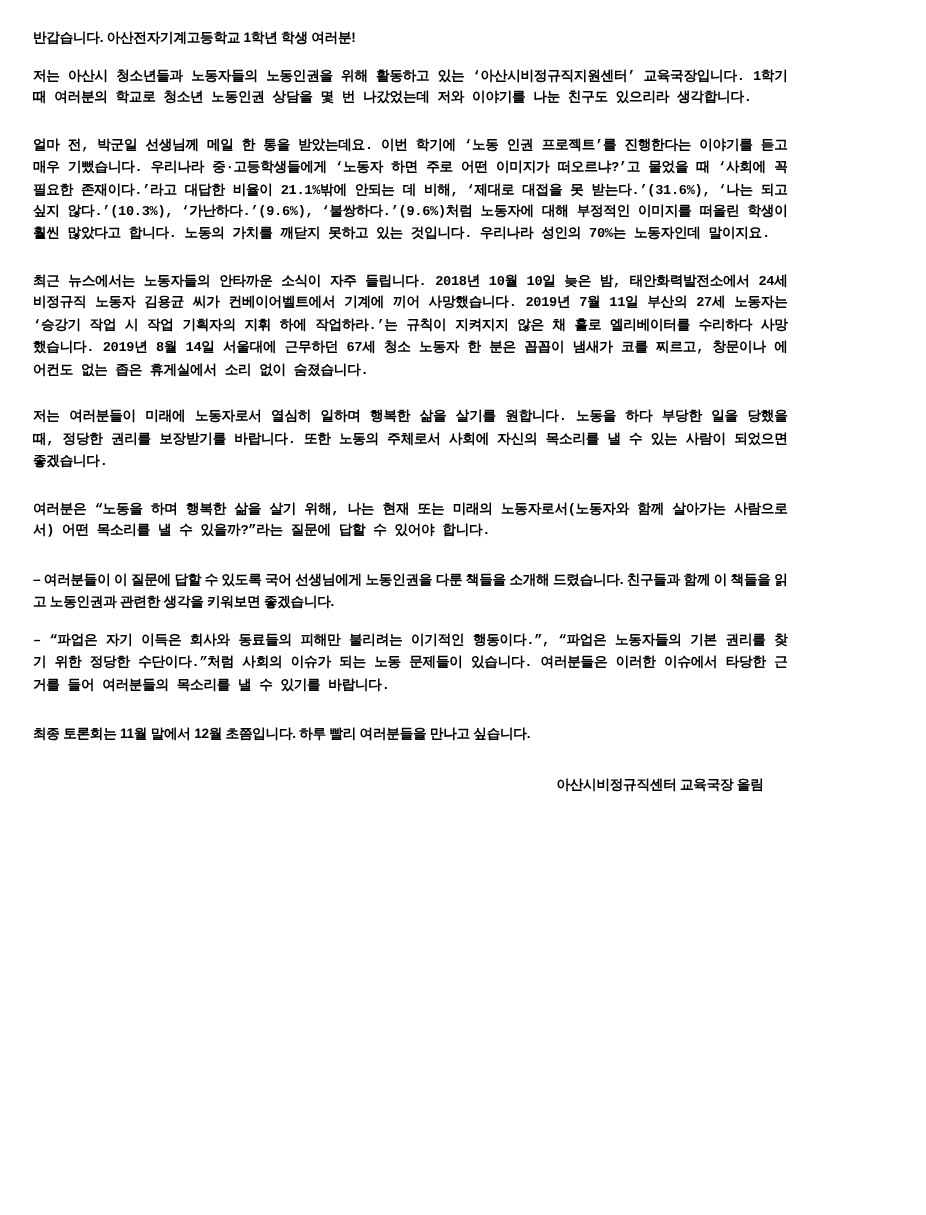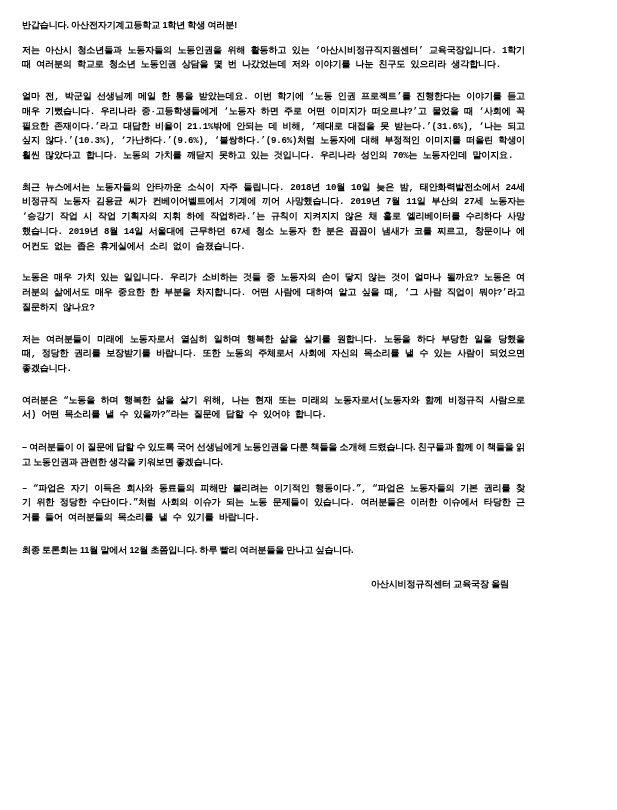--- a/index.html
+++ b/index.html
@@ -60,23 +60,22 @@
 </head>
 <body>
 
 <div class="page">
   <div class="rule"></div>
 
   <p class="tight">반갑습니다. 아산전자기계고등학교 1학년 학생 여러분!</p>
   <p class="gap-lg">저는 아산시 청소년들과 노동자들의 노동인권을 위해 활동하고 있는 ‘아산시비정규직지원센터’ 교육국장입니다. 1학기 때 여러분의 학교로 청소년 노동인권 상담을 몇 번 나갔었는데 저와 이야기를 나눈 친구도 있으리라 생각합니다.</p>
   <p class="gap-lg">얼마 전, 박군일 선생님께 메일 한 통을 받았는데요. 이번 학기에 ‘노동 인권 프로젝트’를 진행한다는 이야기를 듣고 매우 기뻤습니다. 우리나라 중·고등학생들에게 ‘노동자 하면 주로 어떤 이미지가 떠오르냐?’고 물었을 때 ‘사회에 꼭 필요한 존재이다.’라고 대답한 비율이 21.1%밖에 안되는 데 비해, ‘제대로 대접을 못 받는다.’(31.6%), ‘나는 되고 싶지 않다.’(10.3%), ‘가난하다.’(9.6%), ‘불쌍하다.’(9.6%)처럼 노동자에 대해 부정적인 이미지를 떠올린 학생이 훨씬 많았다고 합니다. 노동의 가치를 깨닫지 못하고 있는 것입니다. 우리나라 성인의 70%는 노동자인데 말이지요.</p>
   <p class="gap-lg">최근 뉴스에서는 노동자들의 안타까운 소식이 자주 들립니다. 2018년 10월 10일 늦은 밤, 태안화력발전소에서 24세 비정규직 노동자 김용균 씨가 컨베이어벨트에서 기계에 끼어 사망했습니다. 2019년 7월 11일 부산의 27세 노동자는 ‘승강기 작업 시 작업 기획자의 지휘 하에 작업하라.’는 규칙이 지켜지지 않은 채 홀로 엘리베이터를 수리하다 사망했습니다. 2019년 8월 14일 서울대에 근무하던 67세 청소 노동자 한 분은 꼽꼽이 냄새가 코를 찌르고, 창문이나 에어컨도 없는 좁은 휴게실에서 소리 없이 숨졌습니다.</p>
-  <p class="gap-lg">노동은 매우 가치 있는 일입니다. 우리가 소비하는 것들 중 노동자의 손이 닿지 않는 것이 얼마나 될까요? 노동은 여러분의 삶에서도 매우 중요한 한 부분을 차지합니다. 어떤 사람에 대하여 알고 싶을 때, ‘그 사람 직업이 뭐야?’라고 질문하지 않나요?</p>
   <p class="gap-lg">저는 여러분들이 미래에 노동자로서 열심히 일하며 행복한 삶을 살기를 원합니다. 노동을 하다 부당한 일을 당했을 때, 정당한 권리를 보장받기를 바랍니다. 또한 노동의 주체로서 사회에 자신의 목소리를 낼 수 있는 사람이 되었으면 좋겠습니다.</p>
-  <p class="gap-lg">여러분은 “노동을 하며 행복한 삶을 살기 위해, 나는 현재 또는 미래의 노동자로서(노동자와 함께 비정규직 사람으로서) 어떤 목소리를 낼 수 있을까?”라는 질문에 답할 수 있어야 합니다.</p>
+  <p class="gap-lg">여러분은 “노동을 하며 행복한 삶을 살기 위해, 나는 현재 또는 미래의 노동자로서(노동자와 함께 살아가는 사람으로서) 어떤 목소리를 낼 수 있을까?”라는 질문에 답할 수 있어야 합니다.</p>
   <p>– 여러분들이 이 질문에 답할 수 있도록 국어 선생님에게 노동인권을 다룬 책들을 소개해 드렸습니다. 친구들과 함께 이 책들을 읽고 노동인권과 관련한 생각을 키워보면 좋겠습니다.</p>
   <p class="gap-lg">– “파업은 자기 이득은 회사와 동료들의 피해만 불리려는 이기적인 행동이다.”, “파업은 노동자들의 기본 권리를 찾기 위한 정당한 수단이다.”처럼 사회의 이슈가 되는 노동 문제들이 있습니다. 여러분들은 이러한 이슈에서 타당한 근거를 들어 여러분들의 목소리를 낼 수 있기를 바랍니다.</p>
   <p>최종 토론회는 11월 말에서 12월 초쯤입니다. 하루 빨리 여러분들을 만나고 싶습니다.</p>
 
   <div class="sign-block">
     <p class="sign">아산시비정규직센터 교육국장 올림</p>
   </div>
 </div>
 
 </body></html>

